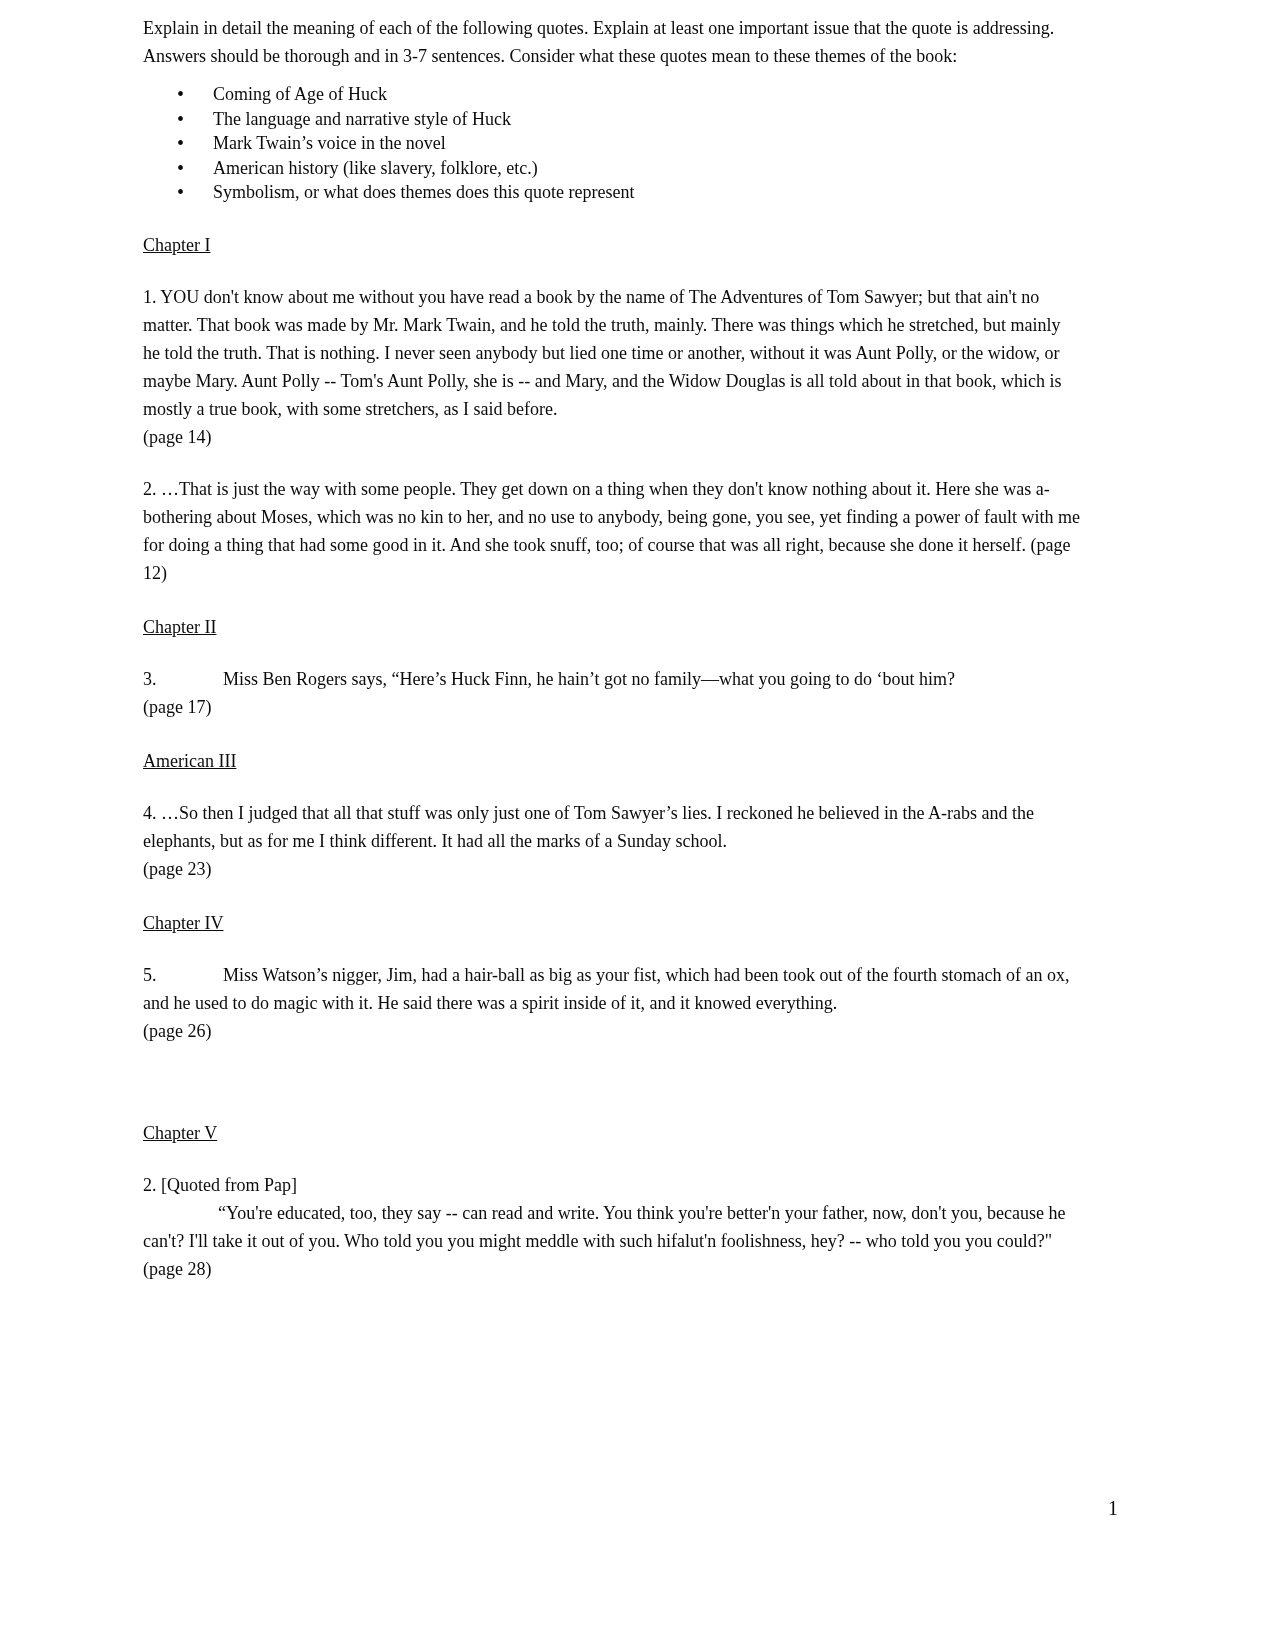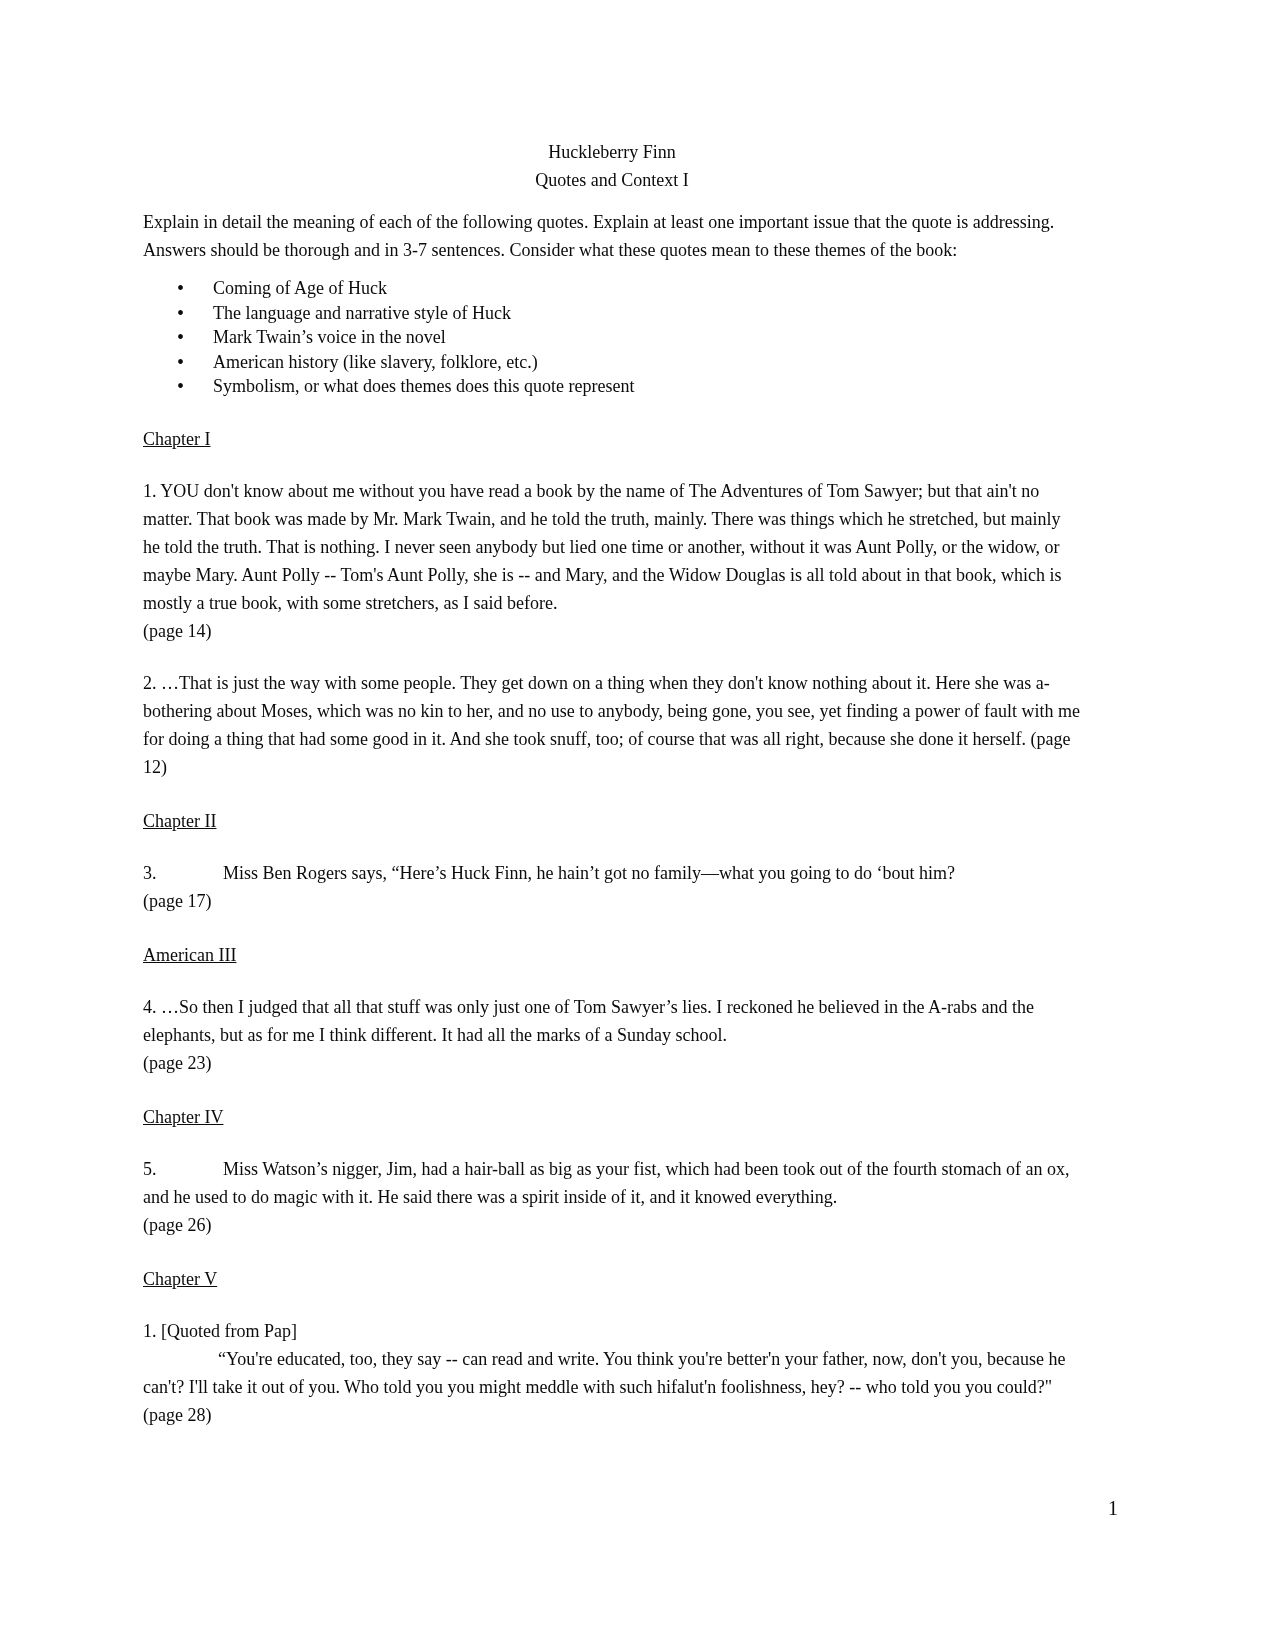--- a/index.html
+++ b/index.html
@@ -50,21 +50,21 @@
     font-size: 20px;
   }
   p.chapter-heading {
     margin: 26px 0 0 0;
   }
   p.chapter-heading span {
     font-weight: normal;
     text-decoration: underline;
   }
   p.chapter-heading.gap-before {
-    margin-top: 26px;
+    margin-top: 74px;
   }
   p.quote {
     margin: 24px 0 0 0;
   }
   .block { display: block; }
   .qnum {
     display: inline-block;
     width: 80px;
   }
   .indent-first {
@@ -77,24 +77,20 @@
     font-size: 20px;
     line-height: 28px;
   }
 </style>
 </head>
 <body>
 
 <div class="page">
   <div class="content">
 
-    <div class="title">
-      <div>Huckleberry Finn</div>
-      <div>Quotes and Context I</div>
-    </div>
 
     <p class="intro">Explain in detail the meaning of each of the following quotes. Explain at least one important issue that the quote is addressing. Answers should be thorough and in 3-7 sentences. Consider what these quotes mean to these themes of the book:</p>
 
     <ul class="themes">
       <li>Coming of Age of Huck</li>
       <li>The language and narrative style of Huck</li>
       <li>Mark Twain’s voice in the novel</li>
       <li>American history (like slavery, folklore, etc.)</li>
       <li>Symbolism, or what does themes does this quote represent</li>
     </ul>
@@ -141,21 +137,21 @@
         <span class="qnum">5.</span><span>Miss Watson’s nigger, Jim, had a hair-ball as big as your fist, which had been took out of the fourth stomach of an ox, and he used to do magic with it. He said there was a spirit inside of it, and it knowed everything.</span>
         <span class="block">(page 26)</span>
       </p>
     </div>
 
     <div class="section">
       <p class="chapter-heading gap-before">
         <span>Chapter V</span>
       </p>
       <p class="quote">
-        <span class="block">1. [Quoted from Pap]</span>
+        <span class="block">2. [Quoted from Pap]</span>
         <span class="block indent-first">“You're educated, too, they say -- can read and write. You think you're better'n your father, now, don't you, because he can't? I'll take it out of you. Who told you you might meddle with such hifalut'n foolishness, hey? -- who told you you could?"</span>
         <span class="block">(page 28)</span>
       </p>
     </div>
 
   </div>
 
   <div class="page-number">1</div>
 </div>
 

